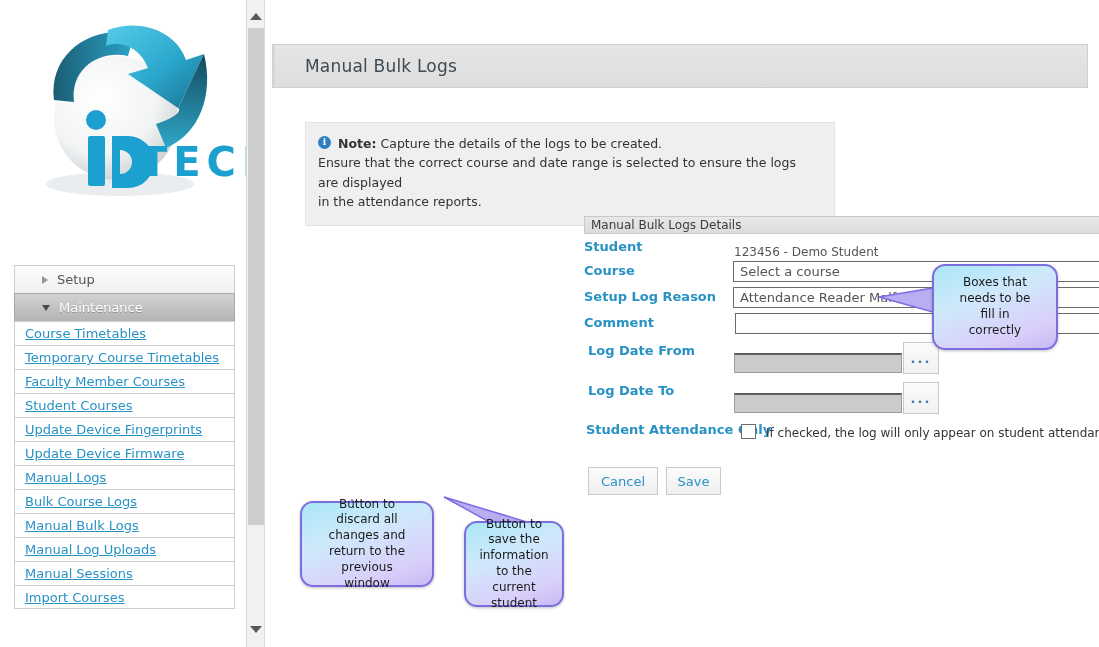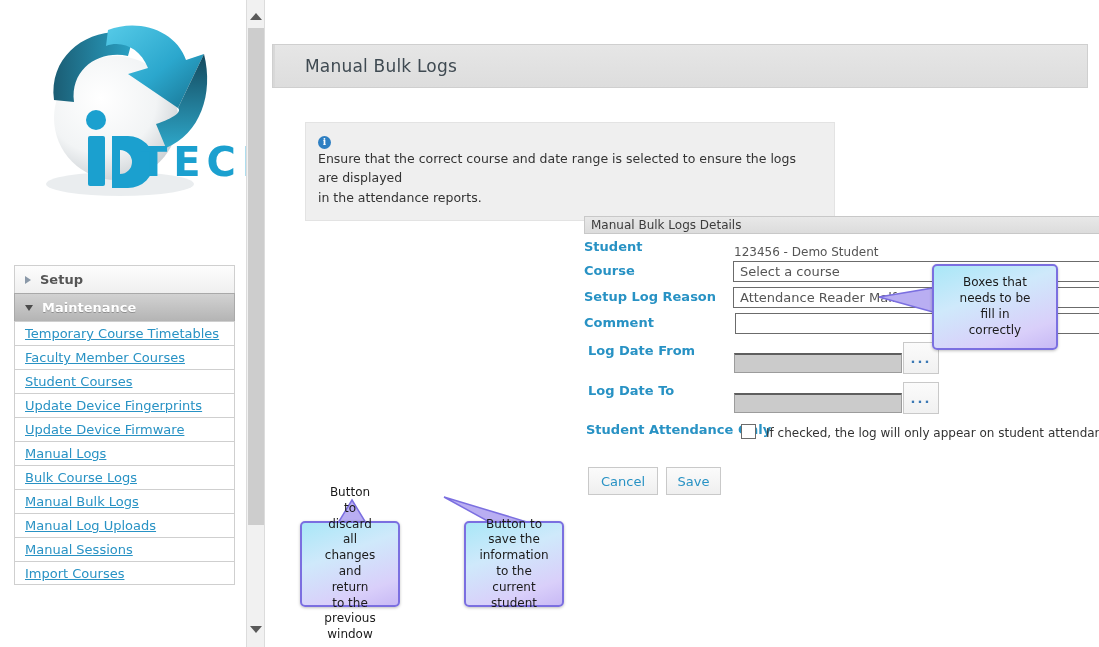--- a/index.html
+++ b/index.html
@@ -16,22 +16,22 @@
 
   
   #logo{position:absolute;left:8px;top:8px;width:240px;height:200px;}
   #logo svg{display:block;}
 
   
   #nav{position:absolute;left:14px;top:265px;width:221px;}
   .nav-group{
     height:28px;line-height:28px;
     border:1px solid #cfcfcf;border-bottom:none;
-    font-size:13px;font-weight:bold;color:#555;
-    padding-left:10px;box-sizing:border-box;
+    font-size:13px;font-weight:normal;color:#555;
+    padding-left:27px;box-sizing:border-box;
     display:flex;align-items:center;gap:9px;
   }
   .nav-group.collapsed{background:linear-gradient(#fdfdfd,#efefef);}
   .nav-group.expanded{background:linear-gradient(#d2d2d2,#b4b4b4);color:#fff;
      text-shadow:0 1px 0 rgba(0,0,0,.25);border-color:#a9a9a9;}
   .tri{width:0;height:0;display:inline-block;}
   .tri-right{border-left:6px solid #8a98a8;border-top:4px solid transparent;border-bottom:4px solid transparent;}
   .tri-down{border-top:6px solid #4b4b4b;border-left:4px solid transparent;border-right:4px solid transparent;}
   .nav-link{
     height:24px;line-height:24px;
@@ -121,21 +121,21 @@
   .btn{
     position:absolute;box-sizing:border-box;height:28px;
     background:linear-gradient(#fbfbfb,#efefef);border:1px solid #c9c9c9;
     color:#2892c4;font-size:13px;display:flex;align-items:center;justify-content:center;
     cursor:pointer;
   }
 
   
   .callout{
     position:absolute;box-sizing:border-box;
-    border:2px solid #7b6fe0;border-radius:5px;
+    border:2px solid #7b6fe0;border-radius:13px;
     background:linear-gradient(160deg,#a9e7f7 0%,#cfe9fb 38%,#d9cffa 78%,#c8b9f5 100%);
     color:#1a1a1a;font-size:12px;line-height:1.32;text-align:center;
     display:flex;align-items:center;justify-content:center;padding:6px 23px;
     box-shadow:0 1px 3px rgba(0,0,0,.25);
   }
   .pointer{position:absolute;pointer-events:none;}
 </style>
 </head>
 <body>
 
@@ -182,20 +182,21 @@
   <div id="nav">
     <div class="nav-group collapsed">
       <span class="tri tri-right"></span>
       <span>Setup</span>
     </div>
     <div class="nav-group expanded">
       <span class="tri tri-down"></span>
       <span>Maintenance</span>
     </div>
     <div id="nav-links">
+        <div class="nav-link"><a>Course Timetables</a></div>
         <div class="nav-link"><a>Temporary Course Timetables</a></div>
         <div class="nav-link"><a>Faculty Member Courses</a></div>
         <div class="nav-link"><a>Student Courses</a></div>
         <div class="nav-link"><a>Update Device Fingerprints</a></div>
         <div class="nav-link"><a>Update Device Firmware</a></div>
         <div class="nav-link"><a>Manual Logs</a></div>
         <div class="nav-link"><a>Bulk Course Logs</a></div>
         <div class="nav-link"><a>Manual Bulk Logs</a></div>
         <div class="nav-link"><a>Manual Log Uploads</a></div>
         <div class="nav-link"><a>Manual Sessions</a></div>
@@ -217,20 +218,22 @@
 <div id="main">
 
   <div id="page-header">
     <div class="accent"></div>
     <div id="page-title">Manual Bulk Logs</div>
   </div>
 
   <div id="note">
     <div class="line1">
       <span class="info-icon">i</span>
+      <span><b>Note:</b>
+      <span>Capture the details of the logs to be created.</span></span>
     </div>
     <div>Ensure that the correct course and date range is selected to ensure the logs are displayed</div>
     <div>in the attendance reports.</div>
   </div>
 
   <div id="details-bar">Manual Bulk Logs Details</div>
 
   <div class="flabel" style="left:312px;top:239px;">Student</div>
   <div class="fval" style="left:462px;top:245px;">123456 - Demo Student</div>
 
@@ -271,15 +274,15 @@
 </div>
 
 <svg class="pointer" style="left:0;top:0;width:1099px;height:647px;">
   <polygon points="879,297 933,288 933,312" fill="#b9aef2" stroke="#7b6fe0" stroke-width="1.5"></polygon>
   <polygon points="352,500 366,523 338,523" fill="#b9aef2" stroke="#7b6fe0" stroke-width="1.5"></polygon>
   <polygon points="444,497 527,522 513,535" fill="#b9aef2" stroke="#7b6fe0" stroke-width="1.5"></polygon>
 </svg>
 
 <div class="callout" style="left:932px;top:264px;width:126px;height:86px;">Boxes that needs to be fill in correctly</div>
 
-<div class="callout" style="left:300px;top:521px;width:100px;height:86px;">Button to discard all changes and return to the previous window</div>
+<div class="callout" style="left:300px;top:501px;width:134px;height:86px;">Button to discard all changes and return to the previous window</div>
 
 <div class="callout" style="left:464px;top:521px;width:100px;height:86px;">Button to save the information to the current student</div>
 
 </body></html>

